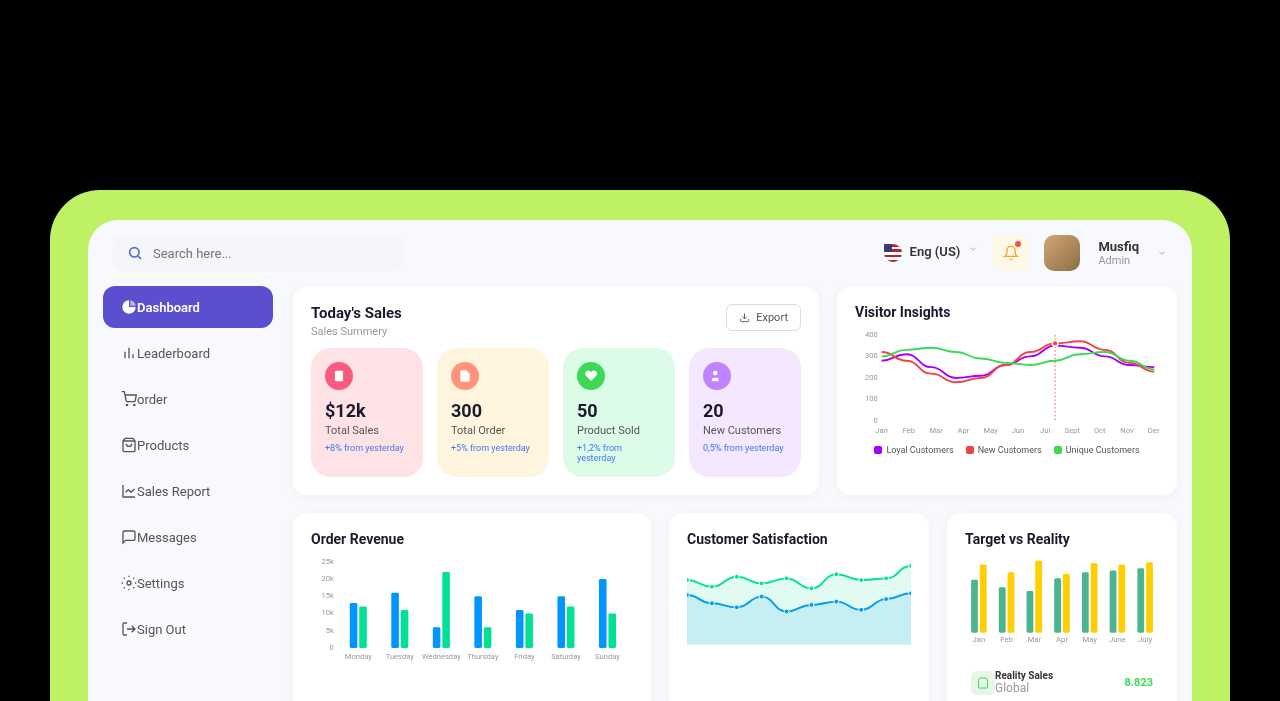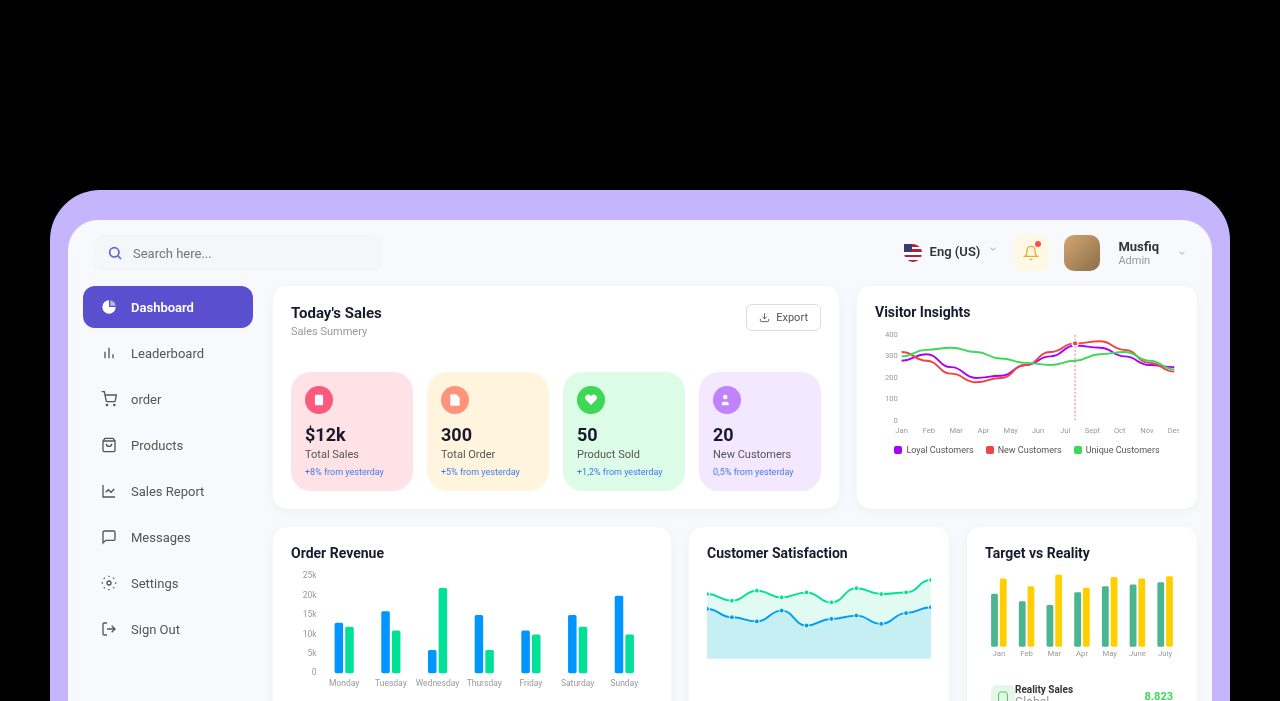--- a/index.html
+++ b/index.html
@@ -1,44 +1,44 @@
 <!DOCTYPE html>
 <html><head>
 <meta charset="utf-8">
 <style>
 *{margin:0;padding:0;box-sizing:border-box;font-family:-apple-system,BlinkMacSystemFont,'Segoe UI',Roboto,sans-serif}
 body{background:#000;width:1280px;height:701px;overflow:hidden;position:relative}
-.device{position:absolute;top:190px;left:50px;right:50px;bottom:0;background:#c4b5fd;border-radius:50px 50px 0 0;padding:30px 18px 0}
+.device{position:absolute;top:190px;left:50px;right:50px;bottom:0;background:#bef264;border-radius:50px 50px 0 0;padding:30px 38px 0}
 .screen{background:#f8f9fc;border-radius:30px 30px 0 0;height:100%;overflow:hidden;position:relative}
 .topbar{display:flex;align-items:center;padding:15px 25px;gap:15px}
 .search{flex:0 0 290px;display:flex;align-items:center;background:#f5f6fa;border-radius:10px;padding:10px 14px;gap:10px}
 .search-icon{width:16px;height:16px;color:#5a6acf}
 .search input{border:none;background:none;outline:none;font-size:13px;color:#888;flex:1}
 .spacer{flex:1}
 .lang{display:flex;align-items:flex-start;gap:8px;font-size:13px;font-weight:600;color:#333;cursor:pointer}
 .flag{width:18px;height:18px;border-radius:50%;background:linear-gradient(#b22234 0%,#b22234 15%,#fff 15%,#fff 30%,#b22234 30%,#b22234 45%,#fff 45%,#fff 60%,#b22234 60%,#b22234 75%,#fff 75%,#fff 90%,#b22234 90%);position:relative}
 .flag::before{content:'';position:absolute;width:8px;height:8px;background:#3c3b6e;top:0;left:0}
 .chev{width:10px;height:10px;color:#999}
 .bell-wrap{width:36px;height:36px;border-radius:8px;background:#fff8e6;display:flex;align-items:center;justify-content:center;position:relative;cursor:pointer}
 .bell-wrap::after{content:'';position:absolute;width:6px;height:6px;background:#ff4d4d;border-radius:50%;top:6px;right:8px}
 .bell{width:16px;height:16px;color:#f5a623}
 .user{display:flex;align-items:center;gap:18px;cursor:pointer}
 .avatar{width:36px;height:36px;border-radius:10px;background:linear-gradient(135deg,#d4a574,#8b6f47)}
 .user-name{font-size:13px;font-weight:700;color:#333}
 .user-role{font-size:11px;color:#999}
 .layout{display:flex;gap:20px;padding:0 15px}
 .sidebar{width:170px;display:flex;flex-direction:column;gap:4px}
-.nav-item{display:flex;align-items:center;gap:14px;padding:13px 18px;border-radius:12px;font-size:13px;color:#555;cursor:pointer}
+.nav-item{display:flex;align-items:center;padding:13px 18px;border-radius:12px;font-size:13px;color:#555;cursor:pointer}
 .nav-item.active{background:#5a4fcf;color:#fff;font-weight:600}
 .nav-icon{width:16px;height:16px;flex-shrink:0}
 .main{flex:1;display:flex;flex-direction:column;gap:18px}
 .row{display:flex;gap:18px}
 .card{background:#fff;border-radius:14px;padding:18px;box-shadow:0 2px 12px rgba(0,0,0,0.04)}
 .sales-card{flex:1}
-.sales-head{display:flex;justify-content:space-between;align-items:flex-start;margin-bottom:34px}
+.sales-head{display:flex;justify-content:space-between;align-items:flex-start;margin-bottom:10px}
 .sales-title{font-size:15px;font-weight:700;color:#1a1a2e}
 .sales-sub{font-size:11px;color:#999;margin-top:3px}
 .export-btn{display:flex;align-items:center;gap:6px;border:1px solid #ddd;border-radius:6px;padding:6px 12px;font-size:11px;color:#555;background:#fff;cursor:pointer}
 .stat-grid{display:flex;gap:14px}
 .stat{flex:1;border-radius:20px;padding:14px}
 .stat-icon{width:28px;height:28px;border-radius:50%;display:flex;align-items:center;justify-content:center;margin-bottom:10px}
 .stat-icon svg{width:14px;height:14px;color:#fff}
 .stat-val{font-size:18px;font-weight:700;color:#1a1a2e}
 .stat-label{font-size:11px;color:#555;margin-top:3px}
 .stat-change{font-size:9px;margin-top:6px}

